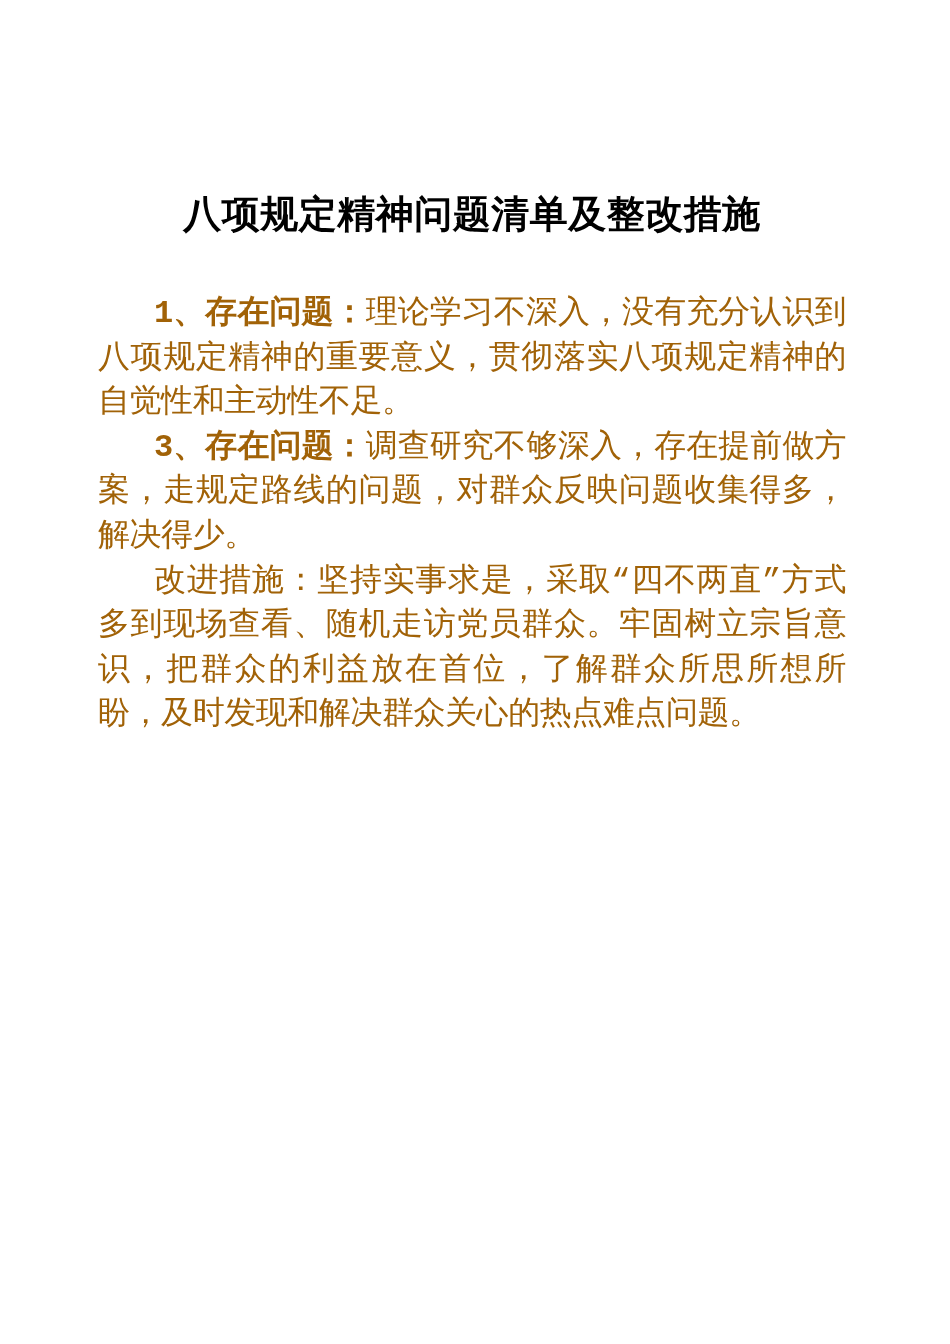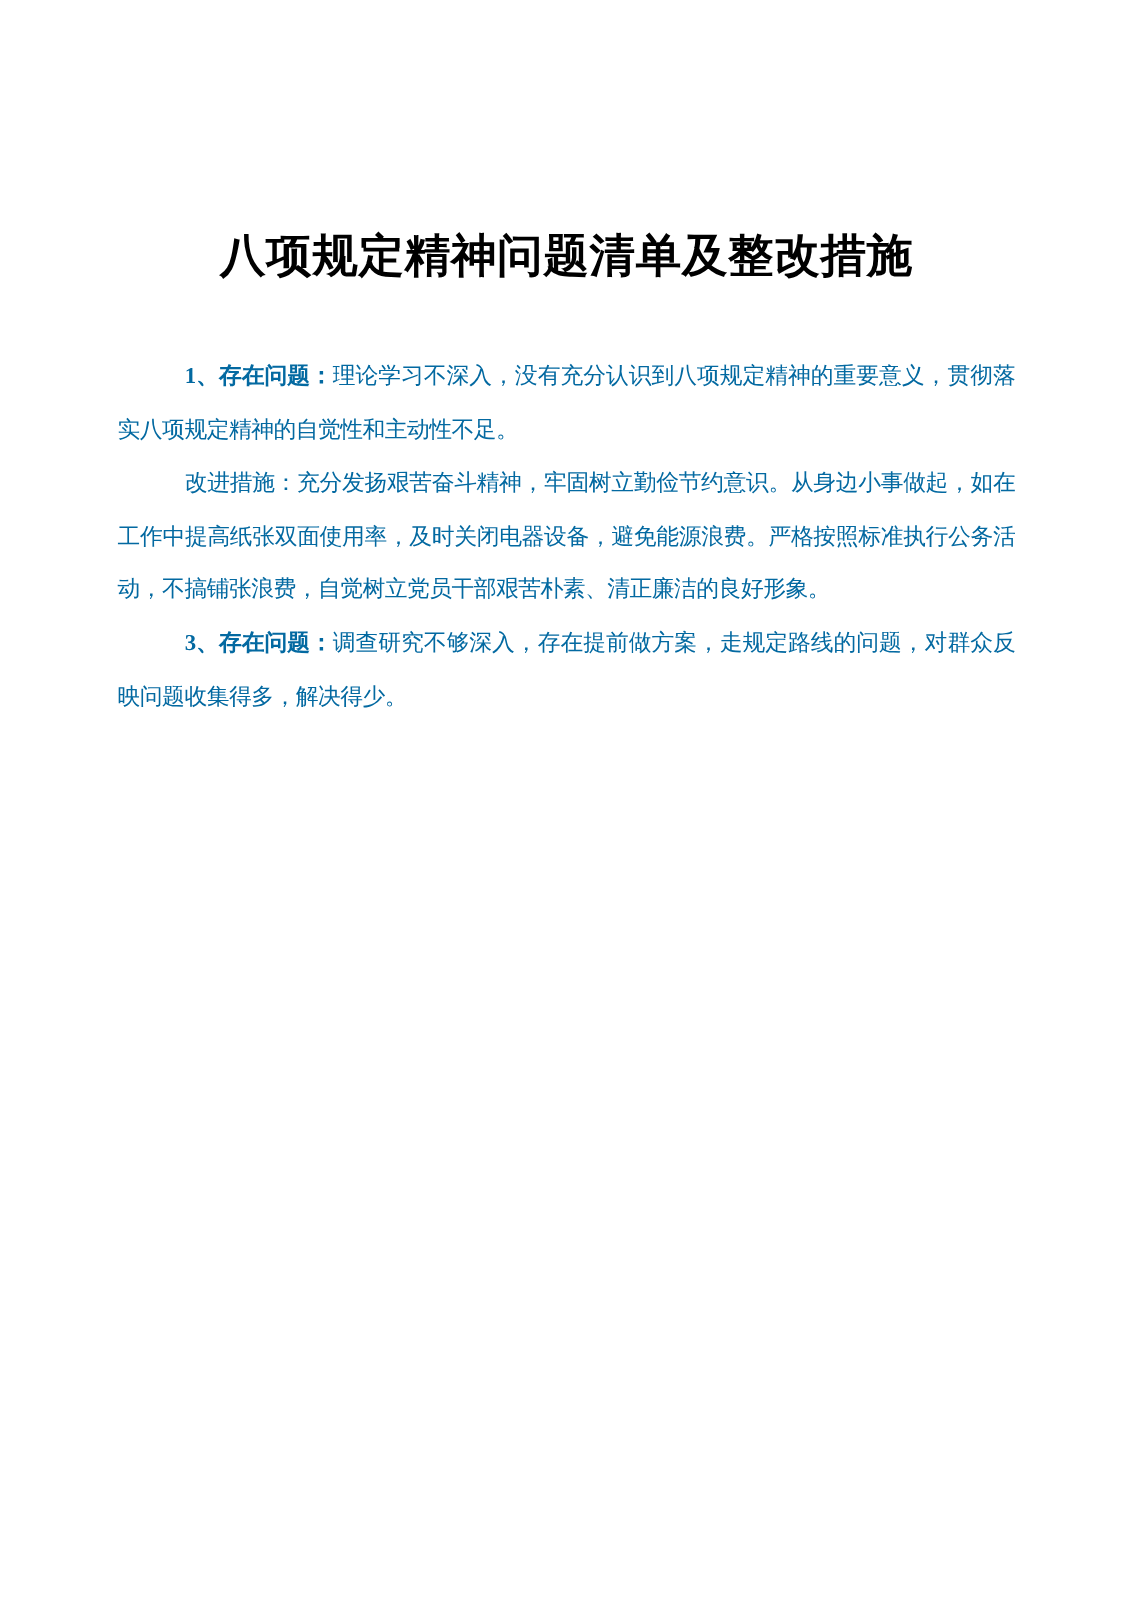--- a/index.html
+++ b/index.html
@@ -29,47 +29,48 @@
     text-align: center;
     letter-spacing: 0.5px;
     color: #000000;
   }
   .doc-body {
     margin-top: 55px;
   }
   .doc-body p {
     margin: 0;
     padding: 0;
-    font-size: 19px;
+    font-size: 32px;
     line-height: 44.6px;
     letter-spacing: -0.45px;
     text-indent: 56px;            
     text-align: justify;
     text-justify: inter-character;
     word-break: break-all;
-    color: #0369a1;
+    color: #a16207;
+    font-family: Liberation Mono, monospace;
   }
   .doc-body p .lead {
     font-weight: 700;
   }
 </style>
 </head>
 <body>
 
 <div class="page">
   <div class="content">
 
     <h1 class="doc-title">八项规定精神问题清单及整改措施</h1>
 
     <div class="doc-body">
 
       <p><span class="lead">1、存在问题：</span><span>理论学习不深入，没有充分认识到八项规定精神的重要意义，贯彻落实八项规定精神的自觉性和主动性不足。</span></p>
 
 
 
-      <p><span>改进措施：充分发扬艰苦奋斗精神，牢固树立勤俭节约意识。从身边小事做起，如在工作中提高纸张双面使用率，及时关闭电器设备，避免能源浪费。严格按照标准执行公务活动，不搞铺张浪费，自觉树立党员干部艰苦朴素、清正廉洁的良好形象。</span></p>
 
       <p><span class="lead">3、存在问题：</span><span>调查研究不够深入，存在提前做方案，走规定路线的问题，对群众反映问题收集得多，解决得少。</span></p>
 
+      <p><span>改进措施：坚持实事求是，采取“四不两直”方式多到现场查看、随机走访党员群众。牢固树立宗旨意识，把群众的利益放在首位，了解群众所思所想所盼，及时发现和解决群众关心的热点难点问题。</span></p>
 
     </div>
   </div>
 </div>
 
 </body></html>

